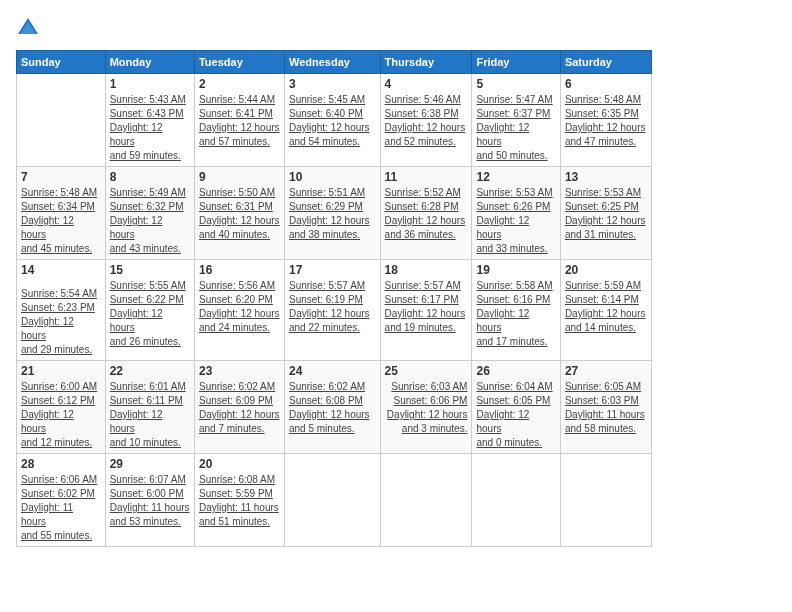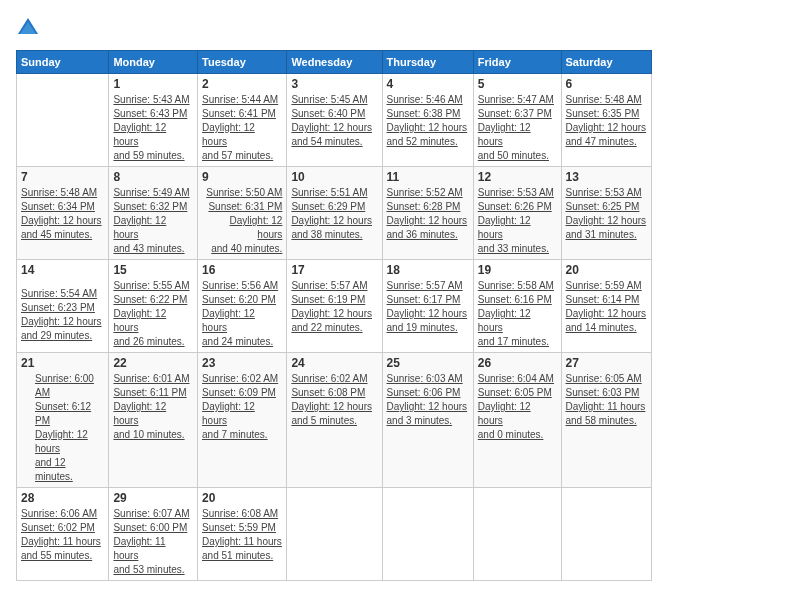--- a/index.html
+++ b/index.html
@@ -174,21 +174,21 @@
           </td>
           <td>
             <span class="day-number">8</span>
             <div class="day-info" style="white-space: pre-line;">Sunrise: 5:49 AM
 Sunset: 6:32 PM
 Daylight: 12 hours
 and 43 minutes.</div>
           </td>
           <td>
             <span class="day-number">9</span>
-            <div class="day-info" style="white-space: pre-line; text-align: right;">Sunrise: 5:50 AM
+            <div class="day-info" style="white-space: pre-line;">Sunrise: 5:50 AM
 Sunset: 6:31 PM
 Daylight: 12 hours
 and 40 minutes.</div>
           </td>
           <td>
             <span class="day-number">10</span>
             <div class="day-info" style="white-space: pre-line;">Sunrise: 5:51 AM
 Sunset: 6:29 PM
 Daylight: 12 hours
 and 38 minutes.</div>
@@ -262,21 +262,21 @@
             <span class="day-number">20</span>
             <div class="day-info" style="white-space: pre-line;">Sunrise: 5:59 AM
 Sunset: 6:14 PM
 Daylight: 12 hours
 and 14 minutes.</div>
           </td>
         </tr>
         <tr>
           <td>
             <span class="day-number">21</span>
-            <div class="day-info" style="white-space: pre-line; margin-left: 14px;">Sunrise: 6:00 AM
+            <div class="day-info" style="white-space: pre-line;">Sunrise: 6:00 AM
 Sunset: 6:12 PM
 Daylight: 12 hours
 and 12 minutes.</div>
           </td>
           <td>
             <span class="day-number">22</span>
             <div class="day-info" style="white-space: pre-line;">Sunrise: 6:01 AM
 Sunset: 6:11 PM
 Daylight: 12 hours
 and 10 minutes.</div>
@@ -290,21 +290,21 @@
           </td>
           <td>
             <span class="day-number">24</span>
             <div class="day-info" style="white-space: pre-line;">Sunrise: 6:02 AM
 Sunset: 6:08 PM
 Daylight: 12 hours
 and 5 minutes.</div>
           </td>
           <td>
             <span class="day-number">25</span>
-            <div class="day-info" style="white-space: pre-line;">Sunrise: 6:03 AM
+            <div class="day-info" style="white-space: pre-line; text-align: right;">Sunrise: 6:03 AM
 Sunset: 6:06 PM
 Daylight: 12 hours
 and 3 minutes.</div>
           </td>
           <td>
             <span class="day-number">26</span>
             <div class="day-info" style="white-space: pre-line;">Sunrise: 6:04 AM
 Sunset: 6:05 PM
 Daylight: 12 hours
 and 0 minutes.</div>

